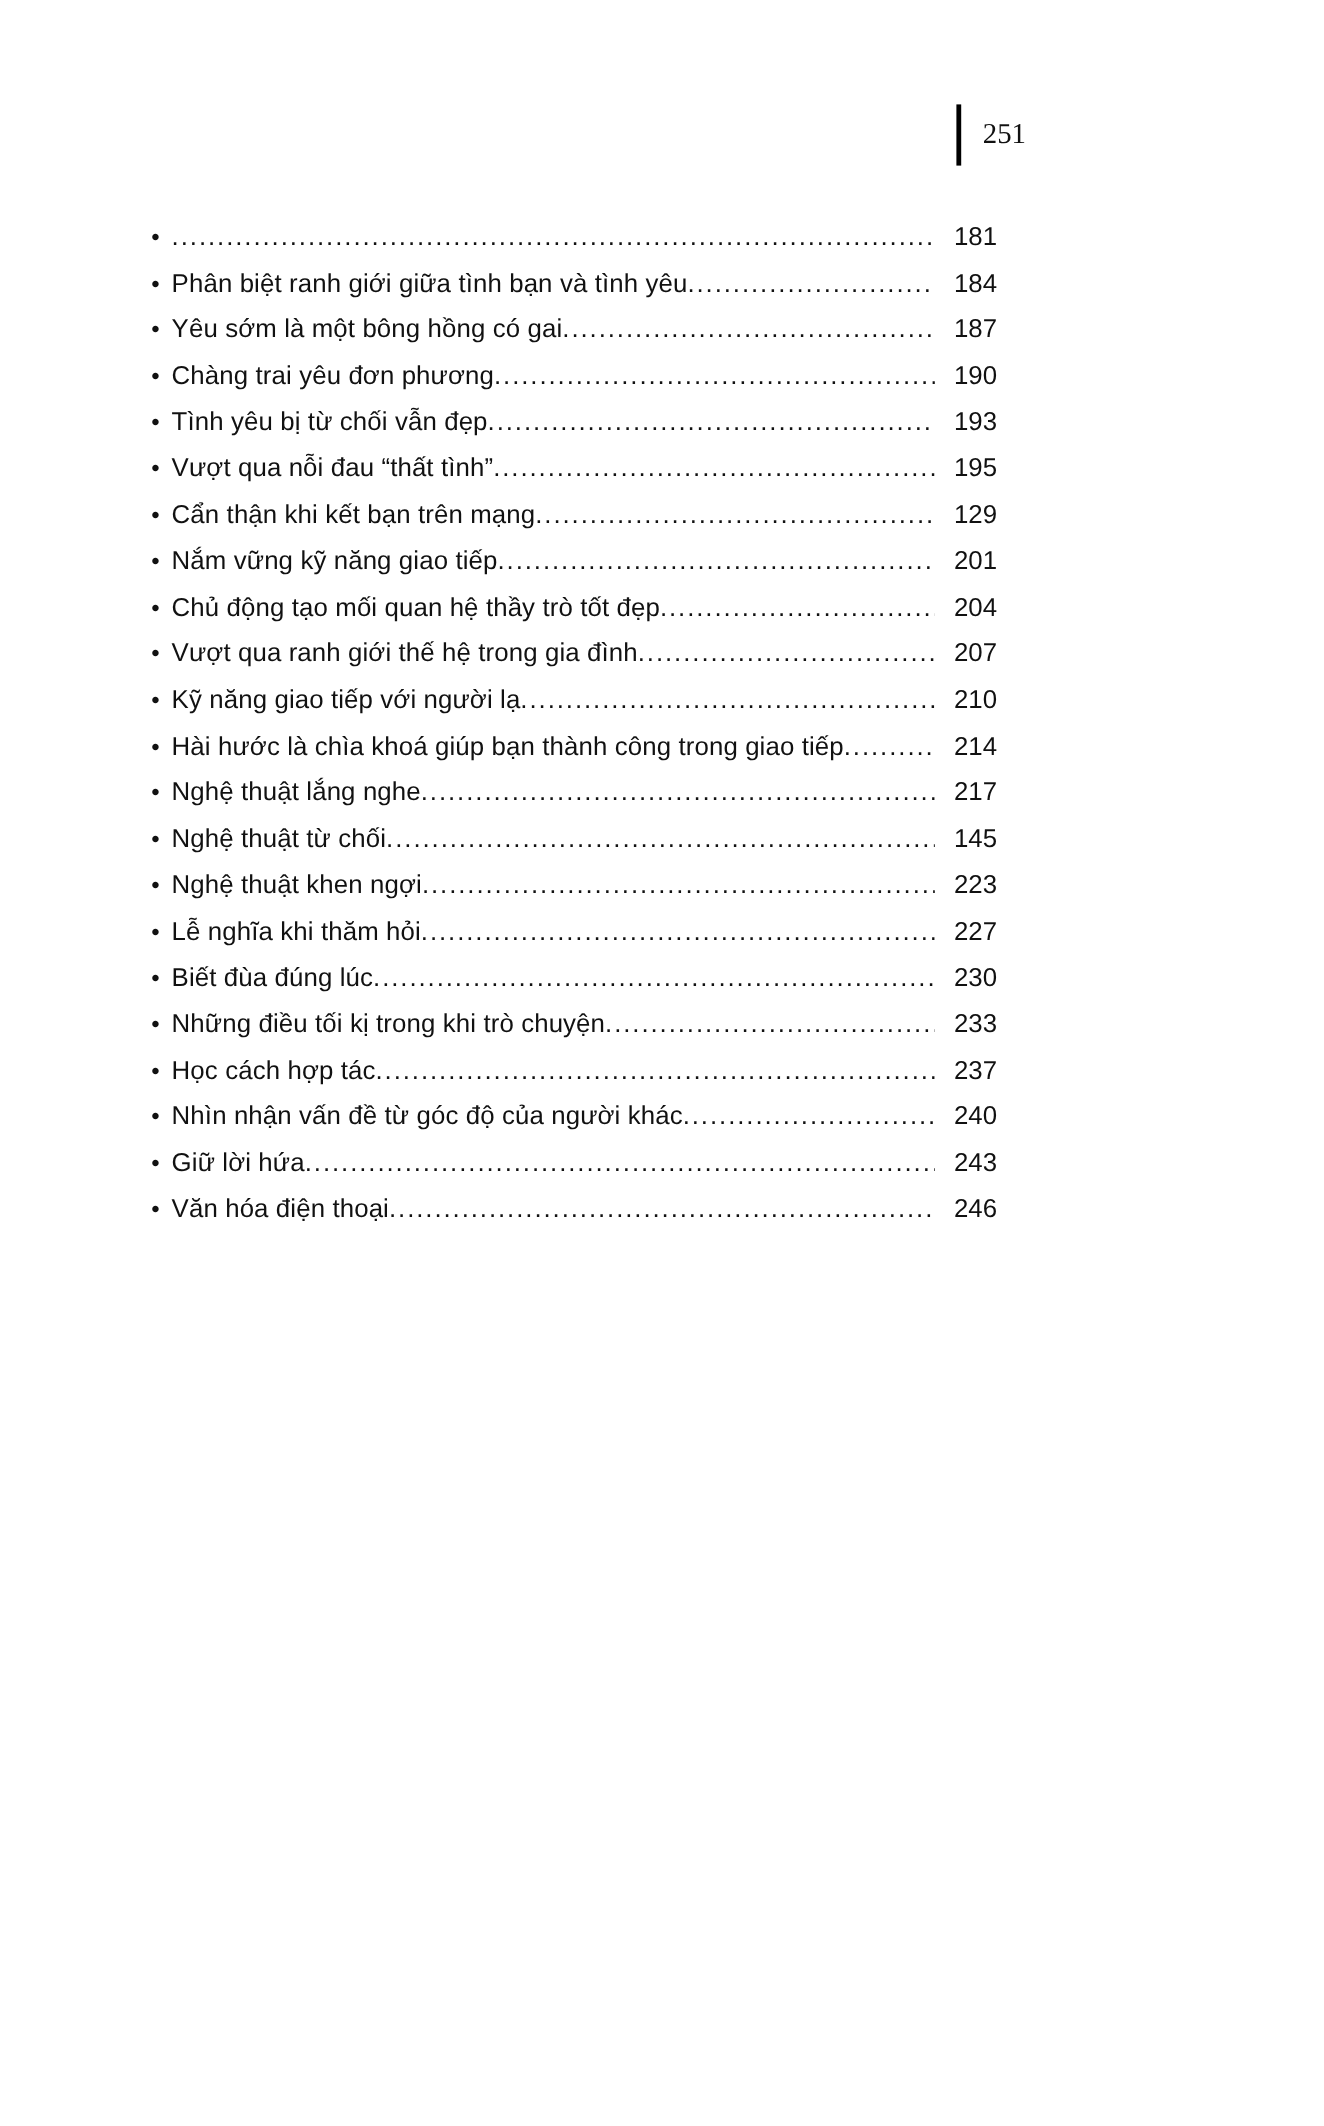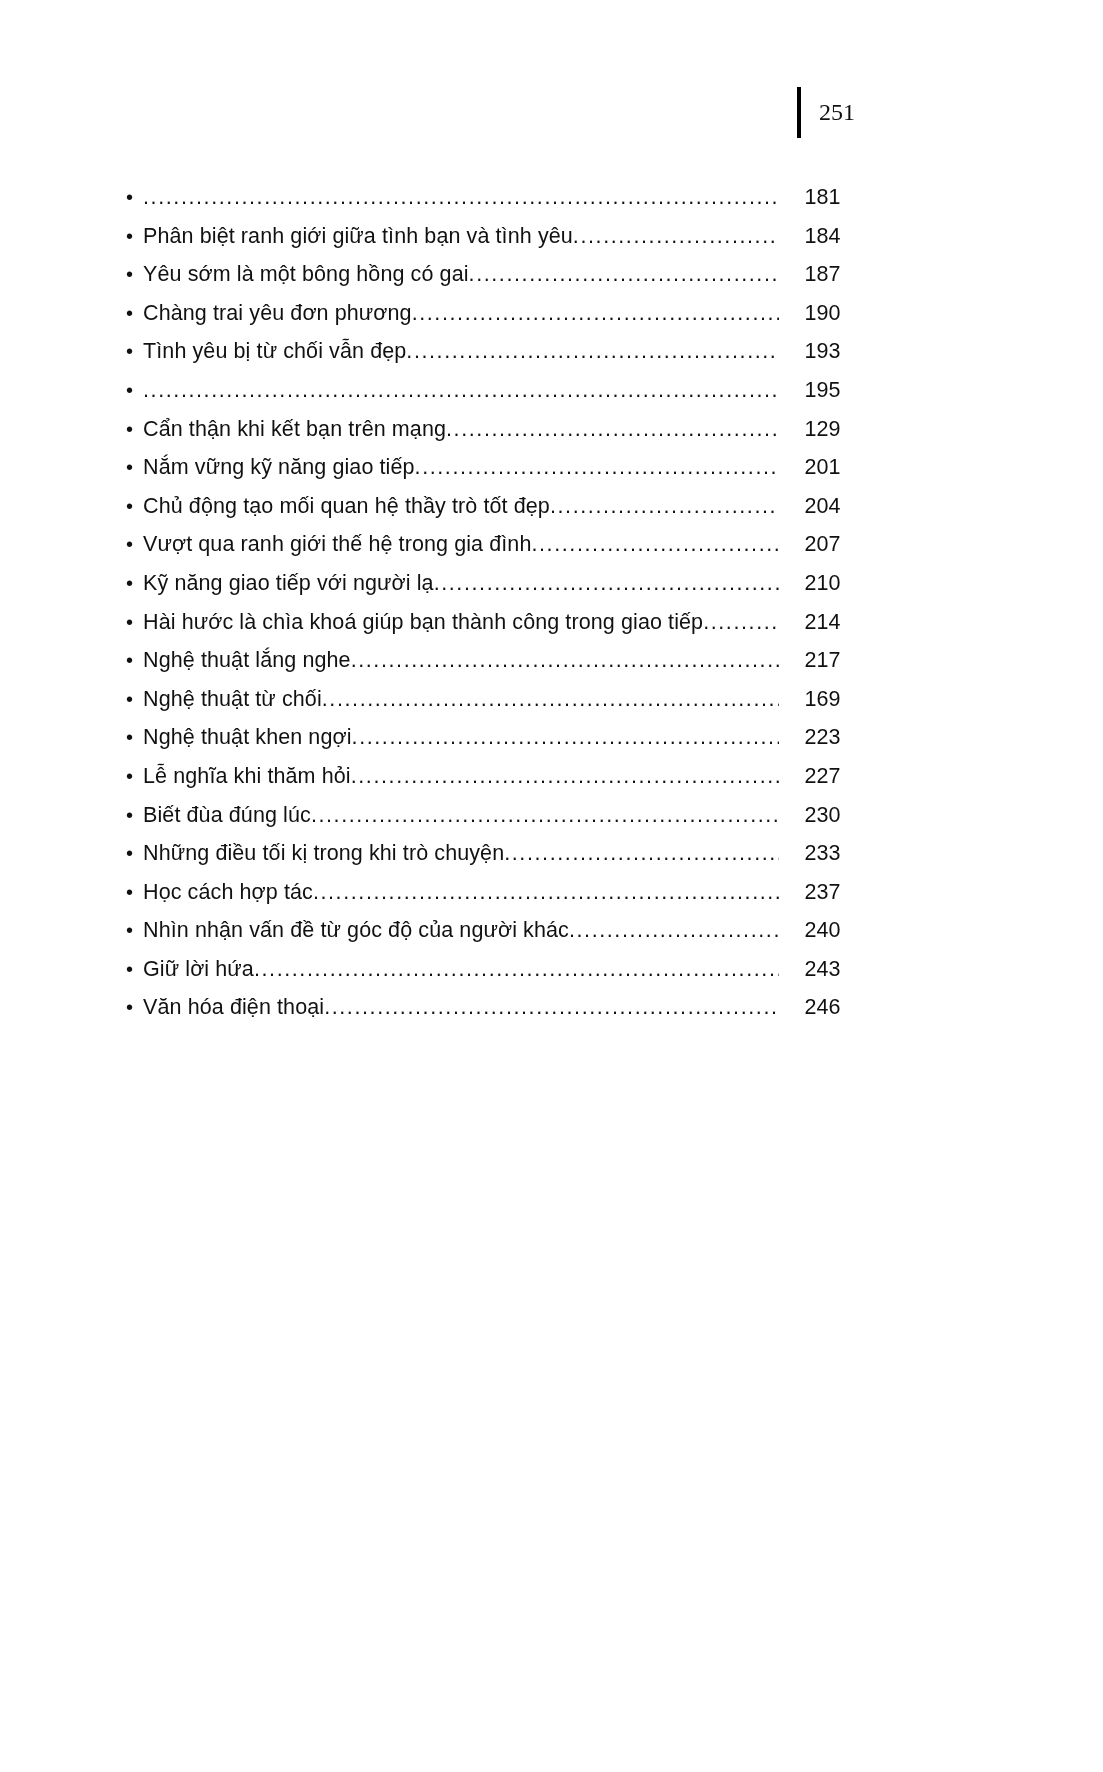--- a/index.html
+++ b/index.html
@@ -61,21 +61,21 @@
     flex: 1 1 auto;
     overflow: hidden;
     white-space: nowrap;
     letter-spacing: 1.6px;
     margin-right: 16px;
     min-width: 0;
   }
   .toc-page {
     flex: none;
     width: 55px;
-    text-align: center;
+    text-align: left;
   }
 </style>
 </head>
 <body>
 
 <div class="page">
 
   <div class="folio">
     <div class="folio-rule"></div>
     <div class="folio-number">251</div>
@@ -111,20 +111,21 @@
 
   <div class="toc-row">
     <span class="toc-bullet">•</span>
     <span class="toc-title">Tình yêu bị từ chối vẫn đẹp</span>
     <span class="toc-leader">............................................................................................................................................................................................................................</span>
     <span class="toc-page">193</span>
   </div>
 
   <div class="toc-row">
     <span class="toc-bullet">•</span>
+    <span class="toc-title">Vượt qua nỗi đau “thất tình”</span>
     <span class="toc-leader">............................................................................................................................................................................................................................</span>
     <span class="toc-page">195</span>
   </div>
 
   <div class="toc-row">
     <span class="toc-bullet">•</span>
     <span class="toc-title">Cẩn thận khi kết bạn trên mạng</span>
     <span class="toc-leader">............................................................................................................................................................................................................................</span>
     <span class="toc-page">129</span>
   </div>
@@ -168,21 +169,21 @@
     <span class="toc-bullet">•</span>
     <span class="toc-title">Nghệ thuật lắng nghe</span>
     <span class="toc-leader">............................................................................................................................................................................................................................</span>
     <span class="toc-page">217</span>
   </div>
 
   <div class="toc-row">
     <span class="toc-bullet">•</span>
     <span class="toc-title">Nghệ thuật từ chối</span>
     <span class="toc-leader">............................................................................................................................................................................................................................</span>
-    <span class="toc-page">169</span>
+    <span class="toc-page">145</span>
   </div>
 
   <div class="toc-row">
     <span class="toc-bullet">•</span>
     <span class="toc-title">Nghệ thuật khen ngợi</span>
     <span class="toc-leader">............................................................................................................................................................................................................................</span>
     <span class="toc-page">223</span>
   </div>
 
   <div class="toc-row">

